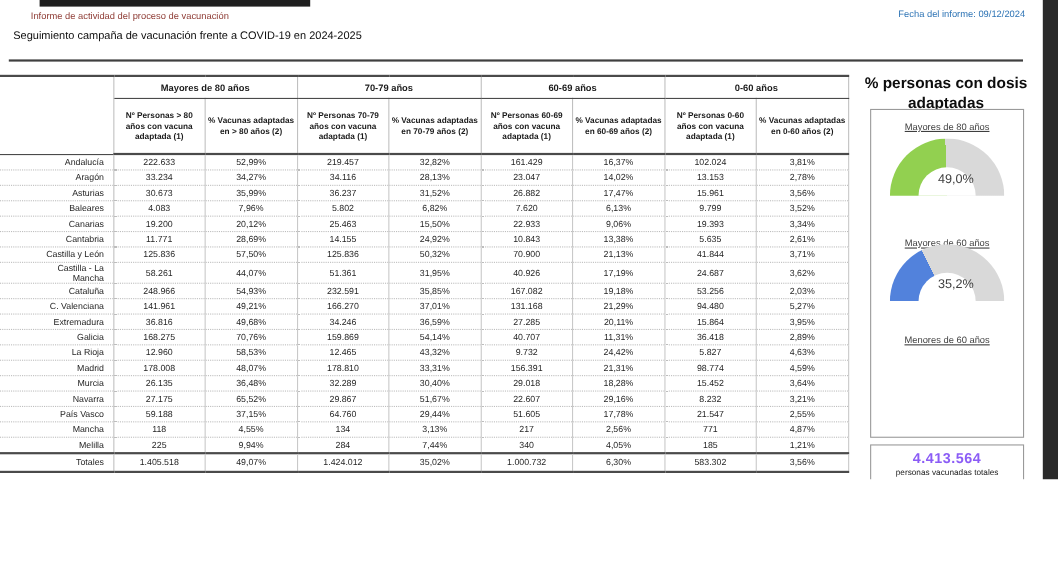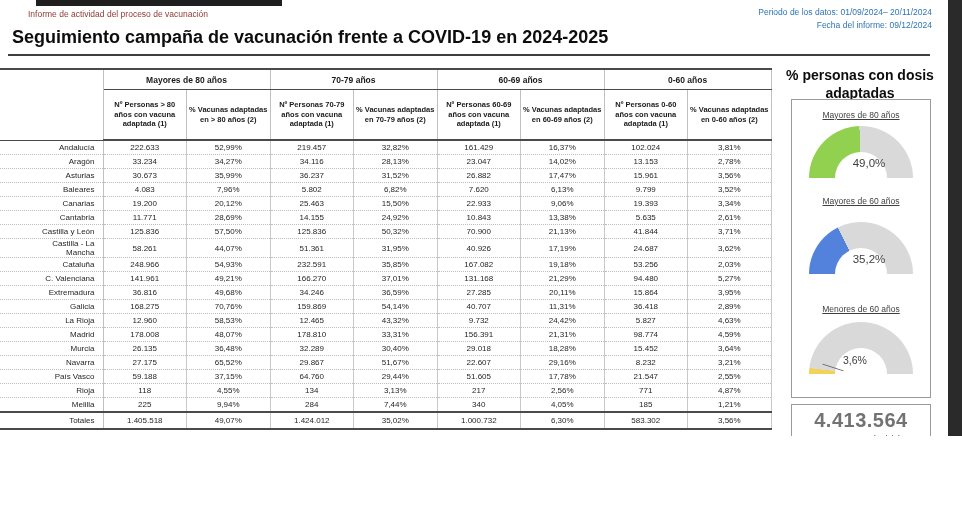--- a/index.html
+++ b/index.html
@@ -4,21 +4,21 @@
 <style>
   html,body{margin:0;padding:0;background:#fff;}
   .page{position:relative;width:962px;height:436px;background:#ffffff;overflow:hidden;
         font-family:"Liberation Sans",sans-serif;color:#1a1a1a;}
   .black-strip{position:absolute;top:0;right:0;width:14px;height:532px;background:#2a2a2a;}
   .top-dark-bar{position:absolute;left:36px;top:0;width:246px;height:6px;background:#1f1f1f;}
 
   .header-left{position:absolute;left:28px;top:9px;font-size:8.5px;color:#8e3b34;}
   .header-right{position:absolute;right:30px;top:6px;text-align:right;font-size:8.5px;
                 color:#2e74b5;line-height:1.5;}
-  .doc-title{position:absolute;left:12px;top:27px;font-size:18px;font-weight:bold;color:#0d0d0d;}
+  .doc-title{position:absolute;left:12px;top:27px;font-size:10px;font-weight:normal;color:#0d0d0d;}
   .title-rule{position:absolute;left:8px;top:54px;width:922px;height:2px;background:#3f3f3f;}
 
   .tbl-wrap{position:absolute;left:0;top:68px;}
   table{border-collapse:collapse;table-layout:fixed;width:771px;}
   th,td{padding:0;overflow:hidden;vertical-align:middle;}
   col.c-region{width:103px;}
   col.c-data{width:83.5px;}
   tr.groups th{height:19px;font-size:8.5px;font-weight:bold;color:#1a1a1a;text-align:center;
                border-top:2px solid #4a4a4a;border-bottom:1px solid #4a4a4a;border-right:1px solid #c0c0c0;}
   tr.cols th{height:49px;font-size:7.5px;font-weight:bold;color:#1a1a1a;text-align:center;
@@ -27,33 +27,33 @@
   tbody td{height:13px;font-size:8px;color:#262626;border-bottom:1px dotted #bdbdbd;}
   tbody td.region{text-align:right;padding:0 8px 0 30px;border-right:1px solid #c0c0c0;line-height:1.15;}
   tbody td.num{text-align:center;border-right:1px solid #c9c9c9;}
   tbody tr.totals td{font-weight:normal;border-top:2px solid #4a4a4a;border-bottom:2px solid #4a4a4a;height:15px;}
 
   .panel-title{position:absolute;left:785px;top:66px;width:150px;text-align:center;
                font-size:14px;font-weight:bold;color:#0d0d0d;line-height:1.3;}
   .gauge-box{position:absolute;left:791px;top:99px;width:138px;height:297px;border:1px solid #9a9a9a;background:#fff;}
   .gauge-label{position:absolute;left:0;width:138px;text-align:center;font-size:8.5px;color:#3f3f3f;
                text-decoration:underline;}
-  .glabel-1{top:10px;} .glabel-2{top:96px;} .glabel-3{top:204px;}
+  .glabel-1{top:10px;} .glabel-2{top:116px;} .glabel-3{top:204px;}
   .gauge{position:absolute;left:17px;width:104px;height:52px;overflow:hidden;}
   .gauge-1{top:26px;} .gauge-2{top:122px;} .gauge-3{top:222px;}
   .arc{position:absolute;left:0;top:0;width:104px;height:104px;border-radius:50%;}
   .hole{position:absolute;left:26px;top:26px;width:52px;height:52px;border-radius:50%;background:#fff;}
   .gval{position:absolute;left:16px;right:0;top:31px;text-align:center;font-size:11.5px;color:#404040;}
   .gval-small{position:absolute;left:34px;top:32px;font-size:10.5px;color:#404040;}
   .callout{position:absolute;left:13px;top:45px;width:22px;height:1px;background:#606060;
            transform:rotate(18deg);}
 
   .total-box{position:absolute;left:791px;top:404px;width:138px;height:41px;border:1px solid #9a9a9a;
              background:#fff;text-align:center;}
-  .total-number{margin-top:4px;font-size:20px;font-weight:bold;color:#737373;letter-spacing:0.5px;}
+  .total-number{margin-top:4px;font-size:13px;font-weight:bold;color:#8b5cf6;letter-spacing:0.5px;}
   .total-caption{font-size:7.5px;color:#1a1a1a;margin-top:1px;}
 
   .footnotes{position:absolute;left:185px;top:455px;width:588px;font-size:6.9px;color:#262626;line-height:1.45;}
   .footnotes .link{color:#2e74b5;text-decoration:underline;cursor:pointer;}
   .footer-line{position:absolute;left:185px;top:506px;width:588px;text-align:center;
                font-size:8.5px;color:#2e74b5;}
 
   .logo-gob{position:absolute;left:8px;top:494px;width:102px;height:32px;background:#efc319;
             display:flex;align-items:center;}
   .coa{margin-left:4px;flex:0 0 auto;}
@@ -71,21 +71,20 @@
 </style>
 </head>
 <body>
 
 <div class="page">
   <div class="top-dark-bar"></div>
   <div class="black-strip"></div>
 
   <div class="header-left">Informe de actividad del proceso de vacunación</div>
   <div class="header-right">
-    <div>Periodo de los datos: 01/09/2024– 20/11/2024</div>
     <div>Fecha del informe: 09/12/2024</div>
   </div>
   <div class="doc-title">Seguimiento campaña de vacunación frente a COVID-19 en 2024-2025</div>
   <div class="title-rule"></div>
 
   <div class="tbl-wrap">
     <table>
       <colgroup>
         <col class="c-region">
         <col class="c-data">
@@ -298,21 +297,21 @@
             <td class="num">59.188</td>
             <td class="num">37,15%</td>
             <td class="num">64.760</td>
             <td class="num">29,44%</td>
             <td class="num">51.605</td>
             <td class="num">17,78%</td>
             <td class="num">21.547</td>
             <td class="num">2,55%</td>
           </tr>
           <tr>
-            <td class="region">Rioja</td>
+            <td class="region">Mancha</td>
             <td class="num">118</td>
             <td class="num">4,55%</td>
             <td class="num">134</td>
             <td class="num">3,13%</td>
             <td class="num">217</td>
             <td class="num">2,56%</td>
             <td class="num">771</td>
             <td class="num">4,87%</td>
           </tr>
           <tr>
@@ -352,26 +351,20 @@
     </div>
 
     <div class="gauge-label glabel-2">Mayores de 60 años</div>
     <div class="gauge gauge-2">
       <div class="arc" style="background: conic-gradient(from 270deg, rgb(82, 130, 220) 0deg, rgb(82, 130, 220) 63.36deg, rgb(217, 217, 217) 63.36deg, rgb(217, 217, 217) 180deg, rgb(255, 255, 255) 180deg, rgb(255, 255, 255) 360deg);"></div>
       <div class="hole"></div>
       <div class="gval">35,2%</div>
     </div>
 
     <div class="gauge-label glabel-3">Menores de 60 años</div>
-    <div class="gauge gauge-3">
-      <div class="arc" style="background: conic-gradient(from 270deg, rgb(242, 211, 87) 0deg, rgb(242, 211, 87) 6.48deg, rgb(217, 217, 217) 6.48deg, rgb(217, 217, 217) 180deg, rgb(255, 255, 255) 180deg, rgb(255, 255, 255) 360deg);"></div>
-      <div class="hole"></div>
-      <div class="callout"></div>
-      <div class="gval-small">3,6%</div>
-    </div>
   </div>
 
   <div class="total-box">
     <div class="total-number">4.413.564</div>
     <div class="total-caption">personas vacunadas totales</div>
   </div>
 
   <div class="footnotes">
     <div>Fuente: REGVACU. Datos reportados por las CC.AA.</div>
     <div>(1)  El número de personas vacunadas se refiere a aquellas que han recibido dosis de productos adaptados  desde el 01/09/2024</div>

